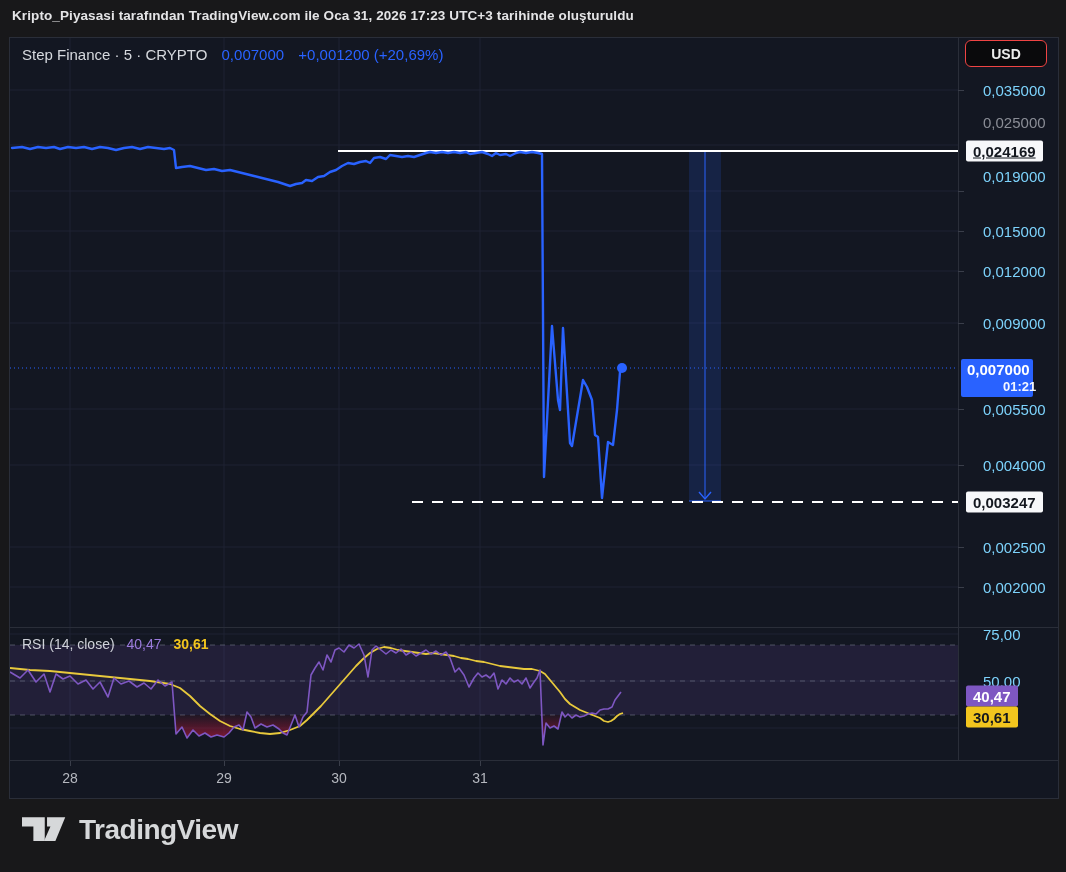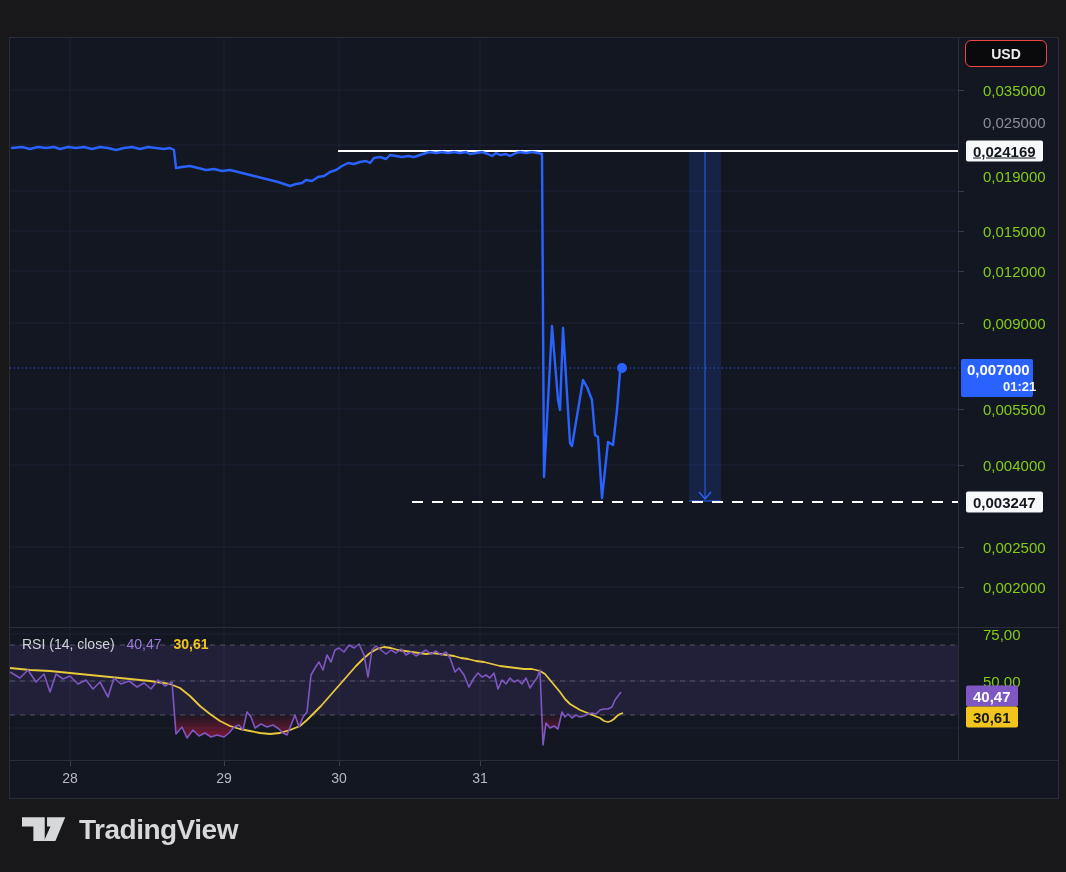--- a/index.html
+++ b/index.html
@@ -11,21 +11,21 @@
   .legend{position:absolute;left:12px;top:8px;font-size:15px;color:#d6d9de;z-index:6;white-space:nowrap;}
   .legend .blue{color:#2962ff;}
   .legend .sp{display:inline-block;width:10px;}
   .rsi-legend{position:absolute;left:12px;top:598px;font-size:14px;color:#cfd2d9;z-index:6;white-space:nowrap;}
   .rsi-legend .v1{color:#9b7bdd;margin-left:8px;}
   .rsi-legend .v2{color:#f2c51e;margin-left:8px;font-weight:700;}
   .sep-h{position:absolute;left:0;width:1048px;height:1px;background:#2a2e39;z-index:5;}
   .sep-v{position:absolute;top:0;width:1px;background:#2a2e39;z-index:5;}
   .price-axis{position:absolute;left:948px;top:0;width:100px;height:723px;z-index:6;}
   .axis-label{position:absolute;left:0;width:100px;padding-left:25px;box-sizing:border-box;
-    font-size:15px;color:#84cc16;transform:translateY(-50%);white-space:nowrap;}
+    font-size:15px;color:#7dd3fc;transform:translateY(-50%);white-space:nowrap;}
   .axis-label.dim{color:#8a8d96;}
   .axis-box{position:absolute;left:8px;transform:translateY(-50%);font-size:15px;font-weight:600;
     padding:2px 7px;border-radius:2px;white-space:nowrap;z-index:7;}
   .axis-box.white{background:#f7f8fa;color:#14181f;}
   .axis-box.purple{background:#7e57c2;color:#fff;}
   .axis-box.yellow{background:#f2c51e;color:#15181d;}
   .price-box{position:absolute;left:3px;width:72px;background:#2962ff;color:#fff;border-radius:2px;
     padding:2px 6px;font-size:15px;font-weight:700;line-height:17px;z-index:8;box-sizing:border-box;}
   .price-box .cd{font-size:13px;font-weight:600;opacity:.95;margin-left:36px;}
   .usd-btn{position:absolute;left:7px;top:2px;width:82px;height:27px;background:#0a0a0c;color:#eceded;
@@ -38,23 +38,29 @@
   .measure-tip{position:absolute;left:605px;top:477px;width:200px;height:26px;background:#2962ff;
     border-radius:13px;color:#fff;font-size:13.5px;font-weight:700;text-align:center;line-height:26px;z-index:9;}
   .logo{position:absolute;left:22px;top:813px;display:flex;align-items:center;gap:13px;cursor:pointer;}
   .logo-text{font-size:28px;font-weight:700;color:#d6d8da;letter-spacing:-0.5px;}
 </style>
 </head>
 <body>
 
 <div class="page">
 
+  <div class="attribution">Kripto_Piyasasi tarafından TradingView.com ile Oca 31, 2026 17:23 UTC+3 tarihinde oluşturuldu</div>
 
   <div class="widget">
 
+    <div class="legend">
+      <span>Step Finance · 5 · CRYPTO</span><span class="sp"></span>
+      <span class="blue">0,007000</span><span class="sp"></span>
+      <span class="blue">+0,001200 (+20,69%)</span>
+    </div>
 
     <svg class="pane" id="main-pane" style="top:0" width="948" height="589" xmlns="http://www.w3.org/2000/svg">
         <line x1="60" y1="0" x2="60" y2="589" stroke="#1e2232" stroke-width="1"></line>
         <line x1="214" y1="0" x2="214" y2="589" stroke="#1e2232" stroke-width="1"></line>
         <line x1="329" y1="0" x2="329" y2="589" stroke="#1e2232" stroke-width="1"></line>
         <line x1="470" y1="0" x2="470" y2="589" stroke="#1e2232" stroke-width="1"></line>
         <line x1="0" y1="52" x2="948" y2="52" stroke="#1e2232" stroke-width="1"></line>
         <line x1="0" y1="107" x2="948" y2="107" stroke="#1e2232" stroke-width="1"></line>
         <line x1="0" y1="153" x2="948" y2="153" stroke="#1e2232" stroke-width="1"></line>
         <line x1="0" y1="193" x2="948" y2="193" stroke="#1e2232" stroke-width="1"></line>

